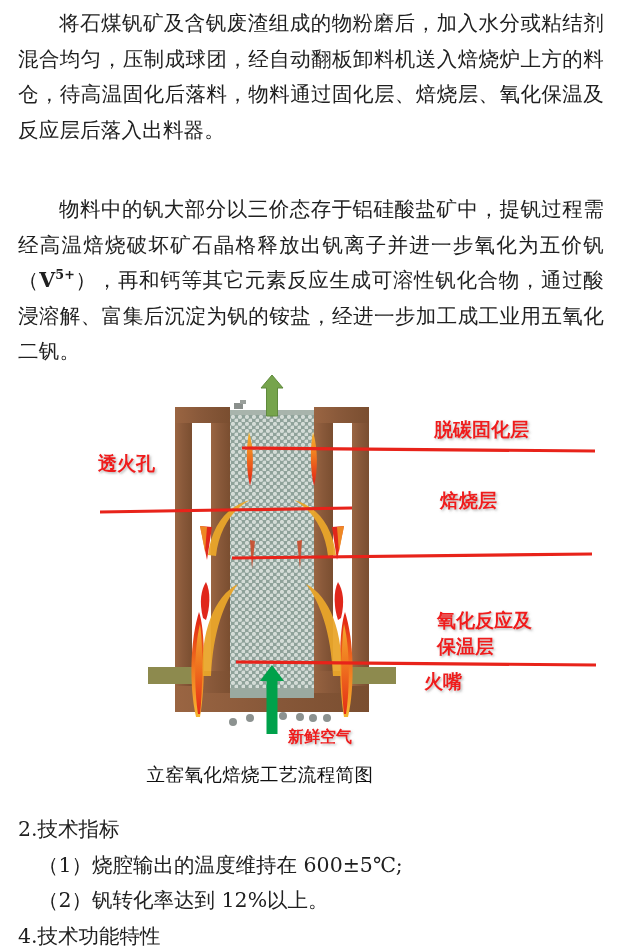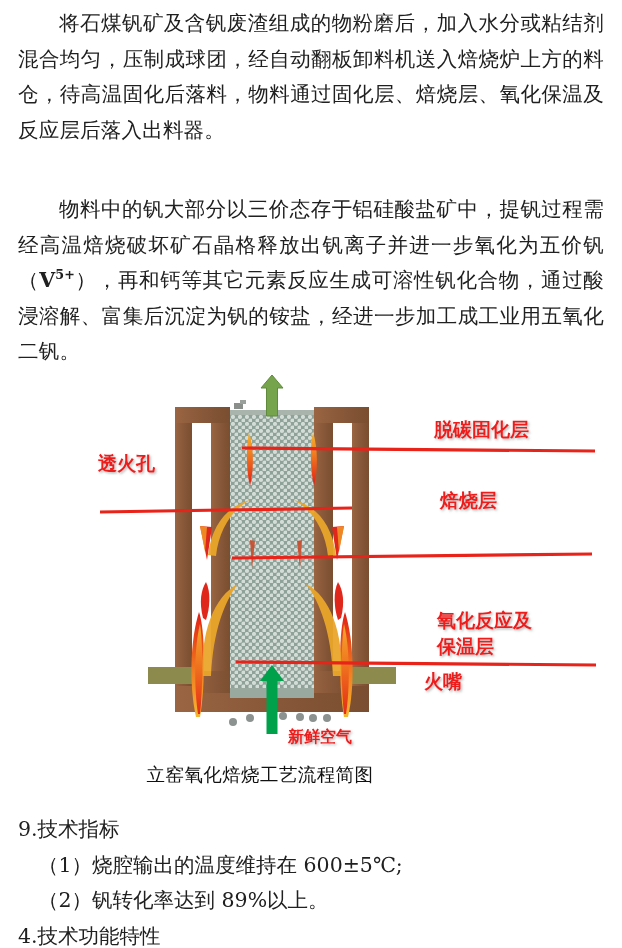--- a/index.html
+++ b/index.html
@@ -233,19 +233,19 @@
         <text x="437" y="287" id="lbl-low-right-2">保温层</text>
         <text x="424" y="322" id="lbl-nozzle">火嘴</text>
         <text x="288" y="376" font-size="16" id="lbl-fresh-air">新鲜空气</text>
       </g>
     </svg>
   </div>
 
   <div class="fig-caption">立窑氧化焙烧工艺流程简图</div>
 
   <div id="lower">
-    <div class="line">9.技术指标</div>
+    <div class="line">2.技术指标</div>
     <div class="line lvl1">（1）烧腔输出的温度维持在 600±5℃;</div>
-    <div class="line lvl1">（2）钒转化率达到 89%以上。</div>
+    <div class="line lvl1">（2）钒转化率达到 12%以上。</div>
     <div class="line">4.技术功能特性</div>
   </div>
 
 </div>
 
 </body></html>

